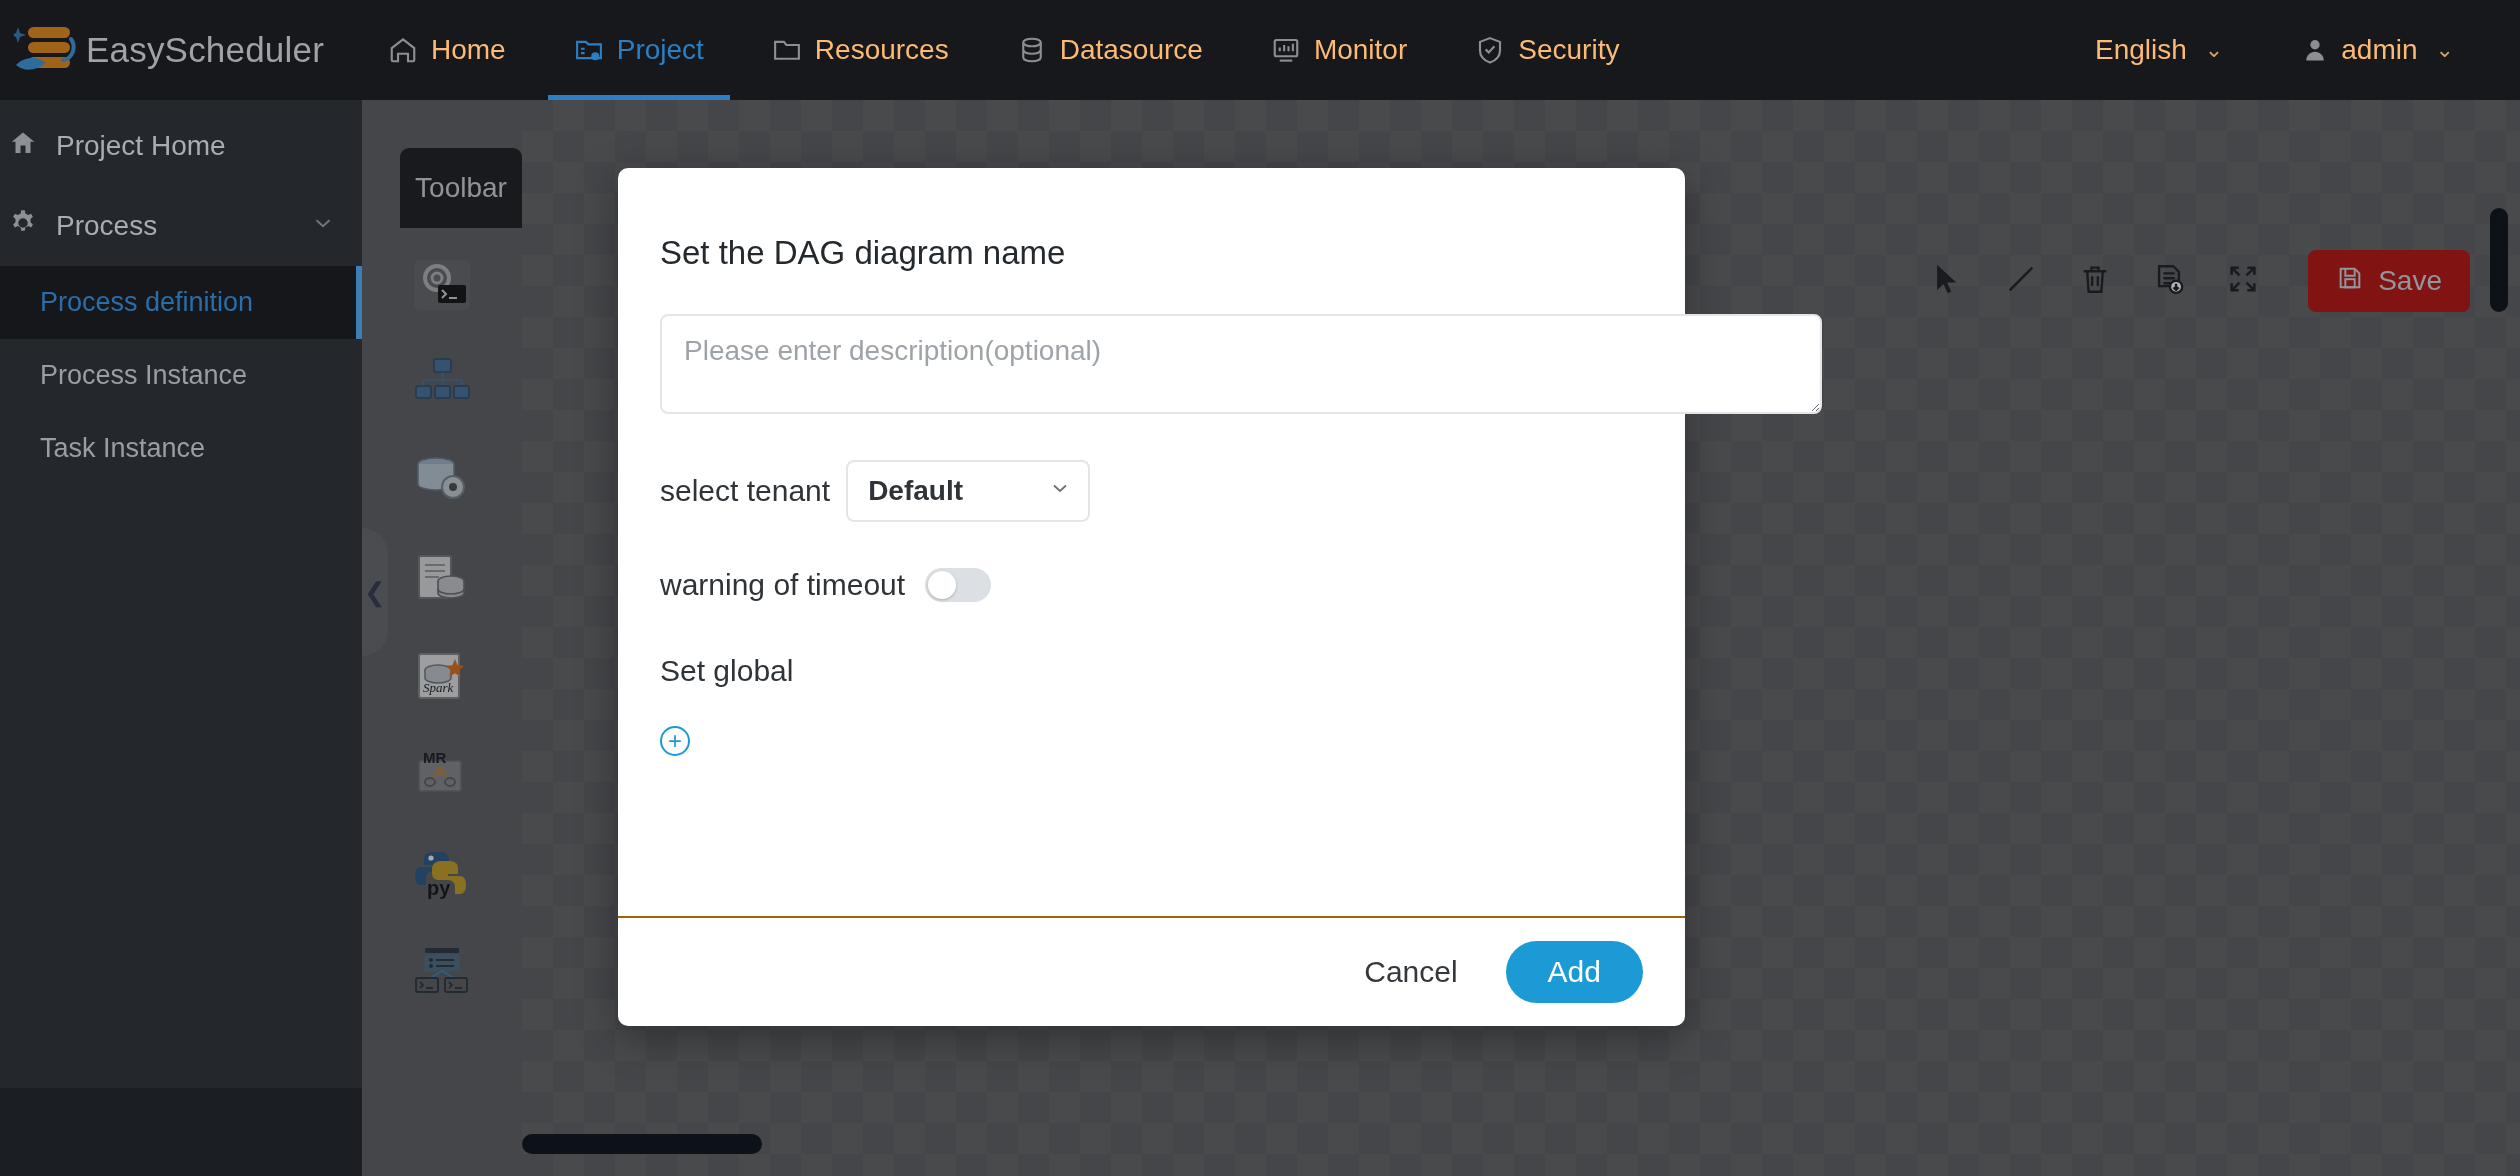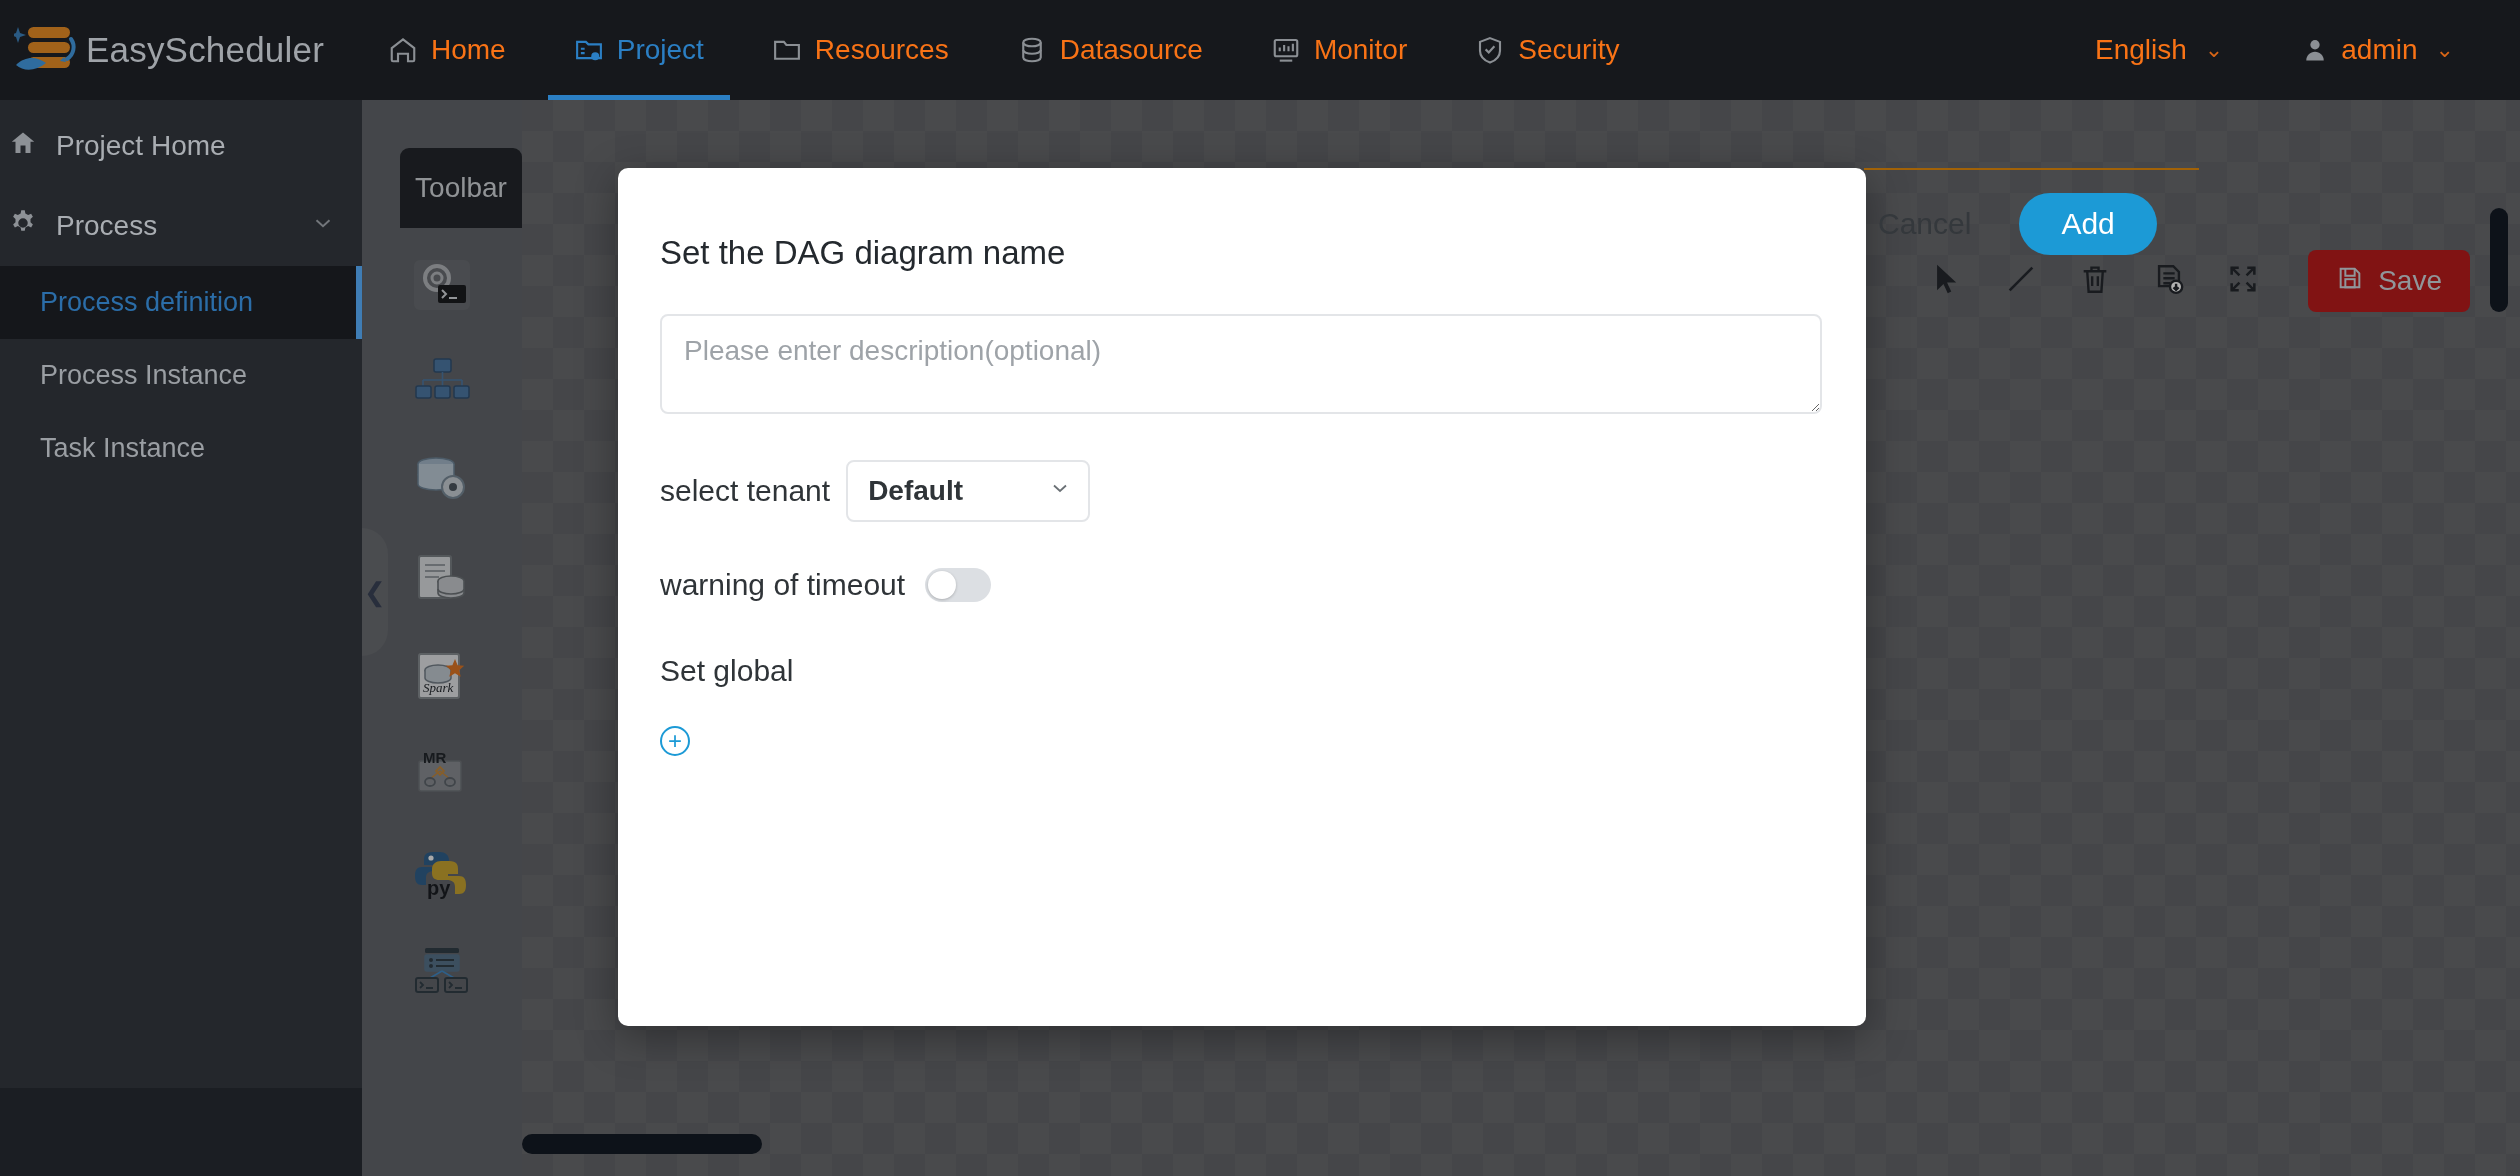--- a/index.html
+++ b/index.html
@@ -22,21 +22,21 @@
   .brand { display: flex; align-items: center; margin-left: 14px; width: 348px; }
   .brand-logo { position: relative; width: 68px; height: 58px; flex: none; }
   .brand-name {
     font-size: 35px; color: #9fa3a8; letter-spacing: .2px; margin-left: 4px;
     white-space: nowrap;
   }
   .nav { display: flex; align-items: center; height: 100px; }
   .nav-item {
     display: flex; align-items: center; gap: 13px;
     height: 100px; padding: 0 26px;
-    color: #f97316; font-size: 28px; cursor: pointer;
+    color: #fdba74; font-size: 28px; cursor: pointer;
     position: relative; white-space: nowrap;
   }
   .nav-item + .nav-item { margin-left: 16px; }
   .nav-item.active { color: #2b7fc4; }
   .nav-item.active::after {
     content: ""; position: absolute; left: 0; right: 0; bottom: 0;
     height: 5px; background: #2b7fc4;
   }
   .nav-item svg { display: block; }
   .nav-right {
@@ -158,25 +158,25 @@
 
   
   .overlay {
     position: absolute; top: 100px; left: 362px;
     width: 2158px; height: 1076px;
     background: rgba(0,0,0,.30);
     z-index: 50;
   }
   .modal {
     position: absolute; left: 618px; top: 168px;
-    width: 1248px; height: 858px;
+    width: 1067px; height: 858px;
     background: #fff; border-radius: 10px;
     box-shadow: 0 10px 40px rgba(0,0,0,.35);
     z-index: 60;
-    display: flex; flex-direction: row;
+    display: flex; flex-direction: column;
   }
   .modal-body { flex: 1 1 auto; padding: 66px 42px 0 42px; }
   .modal-title {
     font-size: 33px; color: #24292e; margin-bottom: 42px; font-weight: normal;
   }
   .field-input, .field-textarea {
     width: 1162px; border: 2px solid #e3e5e8; border-radius: 8px;
     font-family: inherit; font-size: 28px; color: #3c4043;
     background: #fff; outline: none;
   }

